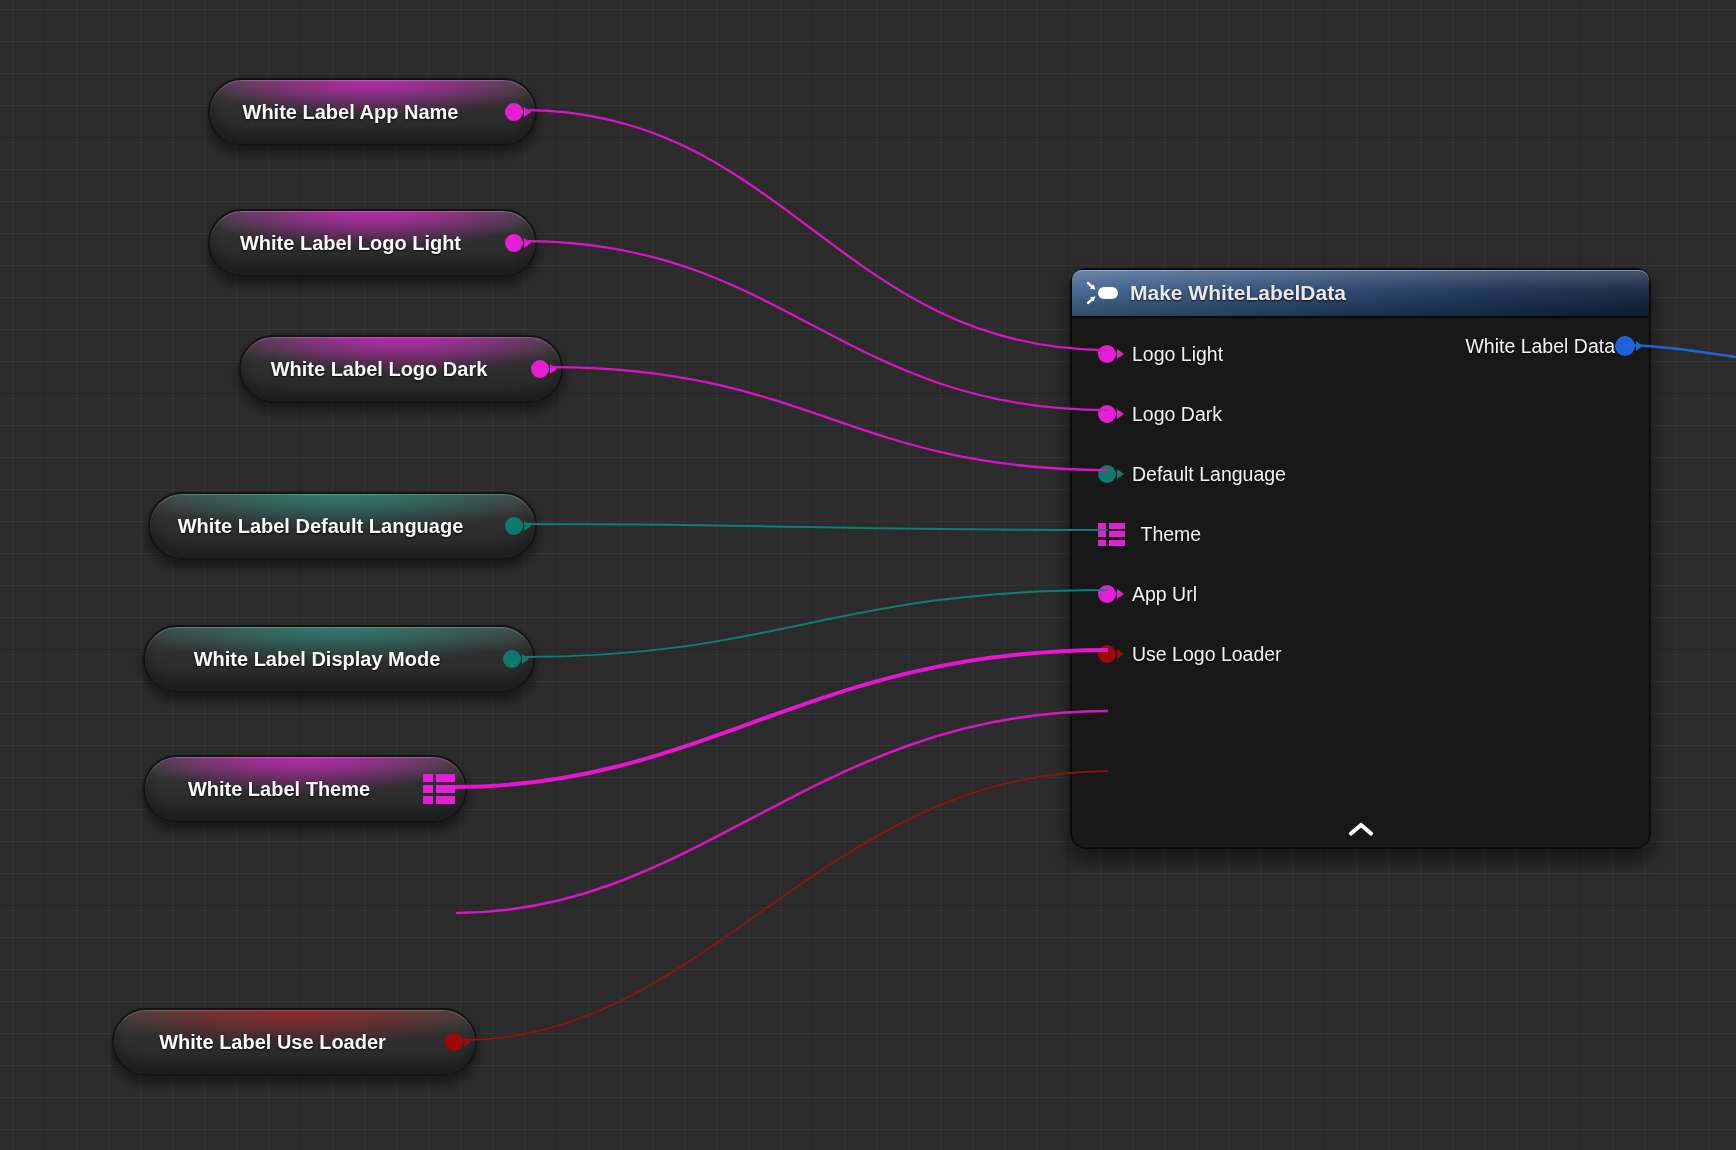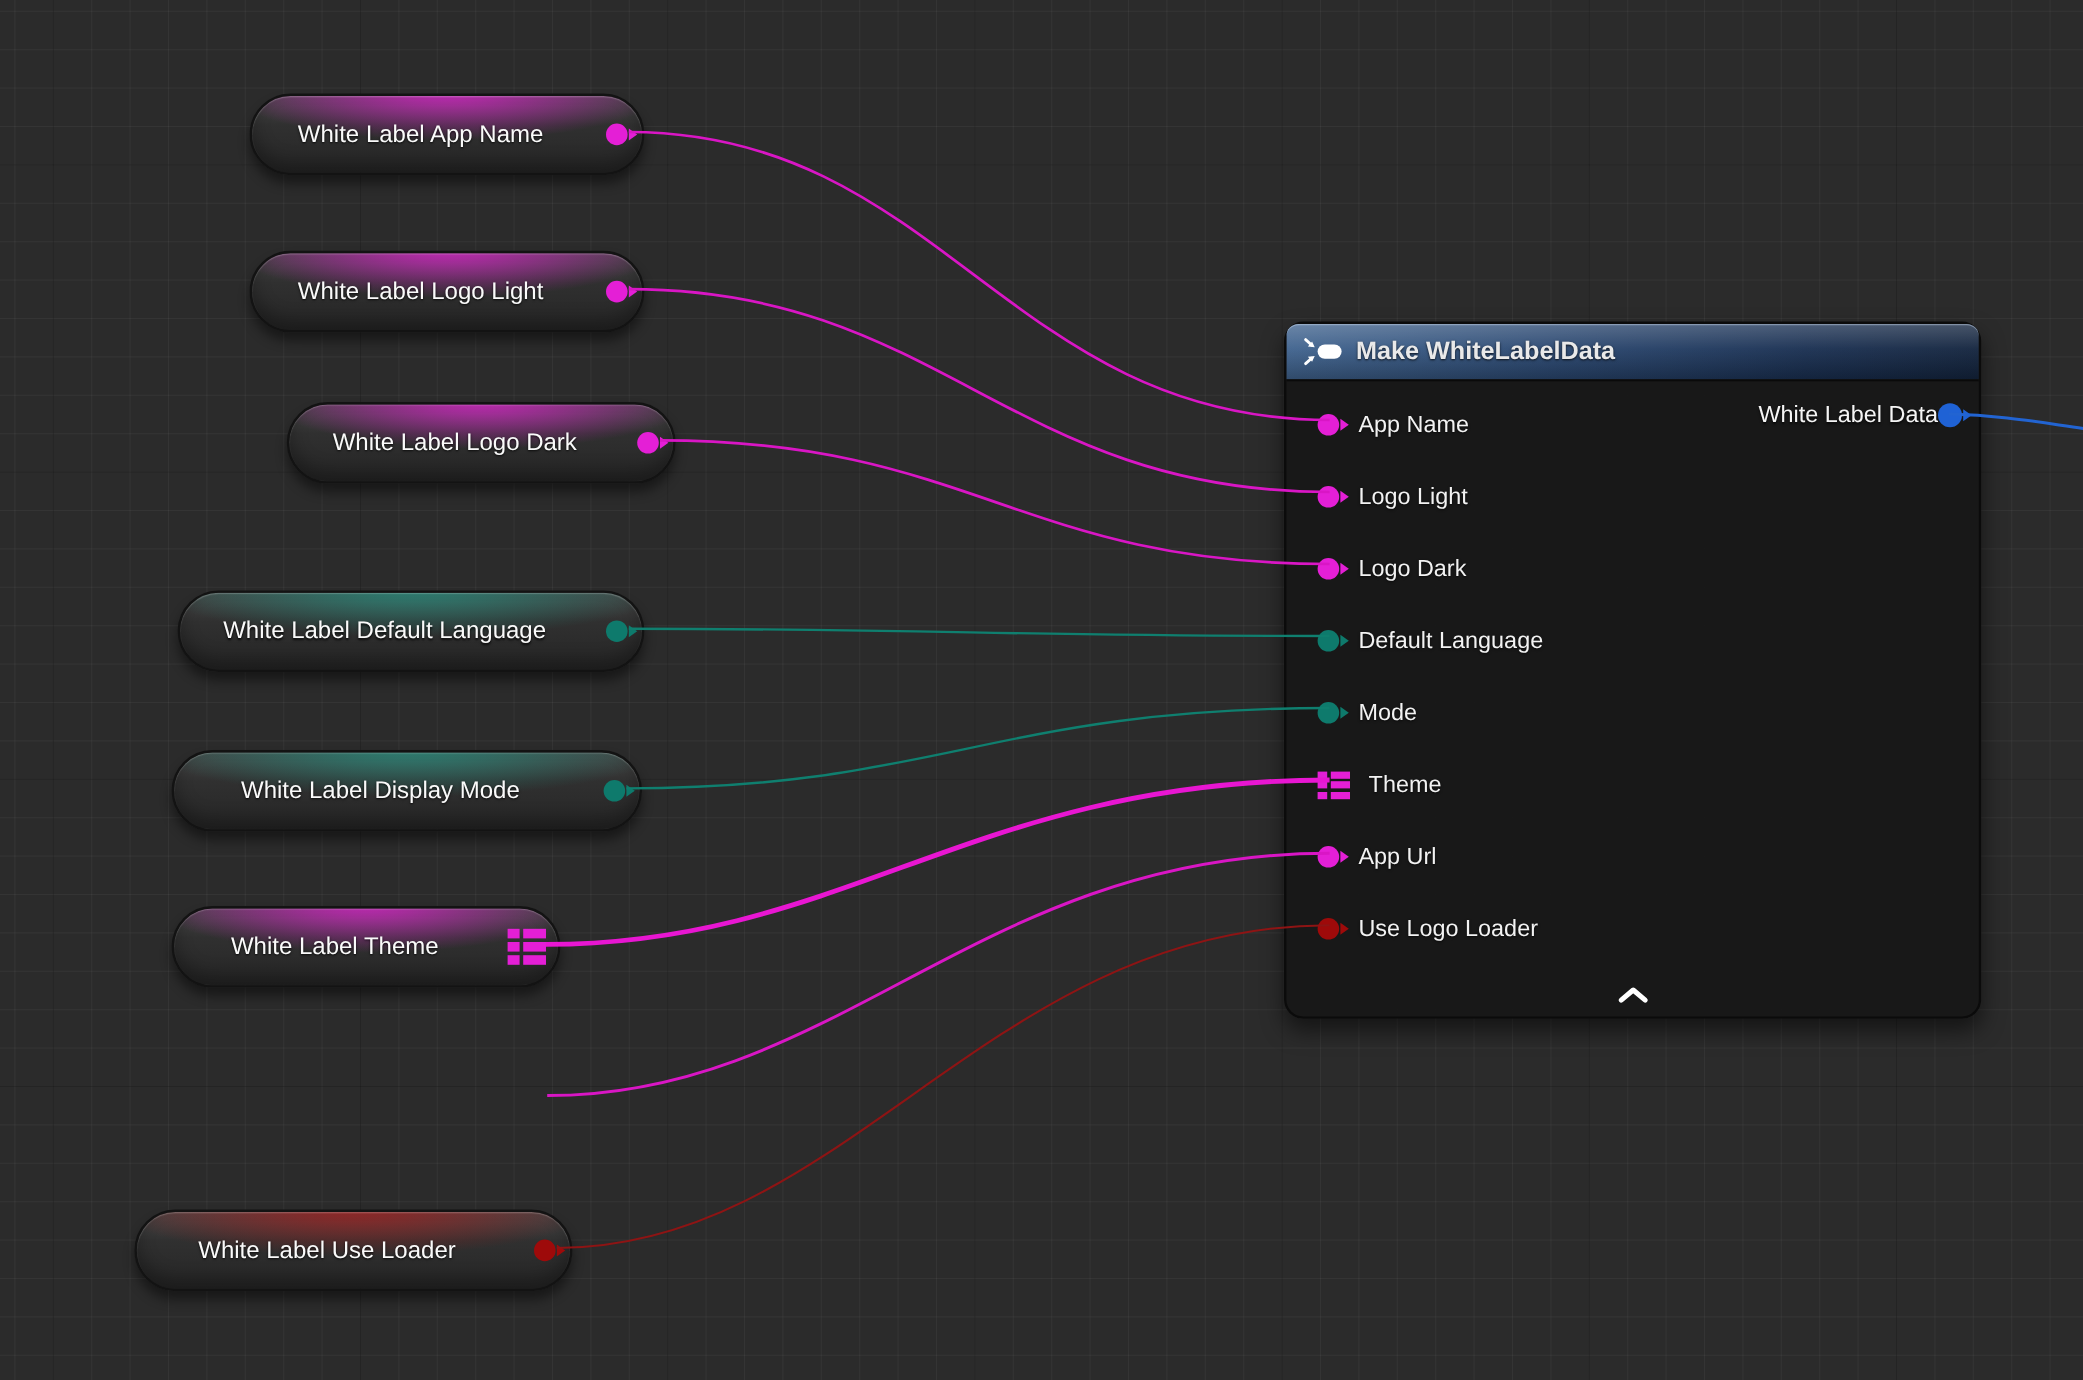--- a/index.html
+++ b/index.html
@@ -25,20 +25,21 @@
     border:2px solid #131313;border-radius:34px;
     background:
       radial-gradient(ellipse 85% 100% at 50% -8%, var(--glow) 0%, rgba(0,0,0,0) 66%),
       linear-gradient(180deg,#474747 0%,#303030 38%,#262626 100%);
     box-shadow:0 7px 10px rgba(0,0,0,0.45), inset 0 1px 1px rgba(255,255,255,0.22), inset 0 -8px 14px rgba(0,0,0,0.30);
   }
   .getter .glabel{
     color:#fafafa;font-size:20px;white-space:nowrap;
     text-shadow:0 1px 2px rgba(0,0,0,0.85);
     padding-right:44px;
+    font-weight:bold;
   }
   .getter .gpin{position:absolute;right:12px;top:50%;transform:translateY(-50%);}
   .getter .gicon{position:absolute;right:10px;top:50%;transform:translateY(-50%);}
 
   
   .pin{width:18px;height:18px;border-radius:50%;background:var(--c);position:relative;flex:none;}
   .pin::after{
     content:"";position:absolute;left:19px;top:4px;width:0;height:0;
     border-left:7px solid var(--c);border-top:5px solid transparent;border-bottom:5px solid transparent;
   }
@@ -155,37 +156,29 @@
     </div>
 
     <div class="out-row" style="--c: #1f62d5;">
       <span class="plabel">White Label Data</span>
       <span class="pin big"></span>
     </div>
 
     <div class="rows">
       <div class="prow" style="--c: #e41fd6;">
         <span class="pin"></span>
-        <span class="plabel">App Name</span>
-      </div>
-      <div class="prow" style="--c: #e41fd6;">
-        <span class="pin"></span>
         <span class="plabel">Logo Light</span>
       </div>
       <div class="prow" style="--c: #e41fd6;">
         <span class="pin"></span>
         <span class="plabel">Logo Dark</span>
       </div>
       <div class="prow" style="--c: #0e7a6c;">
         <span class="pin"></span>
         <span class="plabel">Default Language</span>
-      </div>
-      <div class="prow" style="--c: #0e7a6c;">
-        <span class="pin"></span>
-        <span class="plabel">Mode</span>
       </div>
       <div class="prow" style="--c: #e41fd6;">
         <span class="sicon sm">
             <i></i>
             <i></i>
             <i></i>
             <i></i>
             <i></i>
             <i></i>
           </span>

